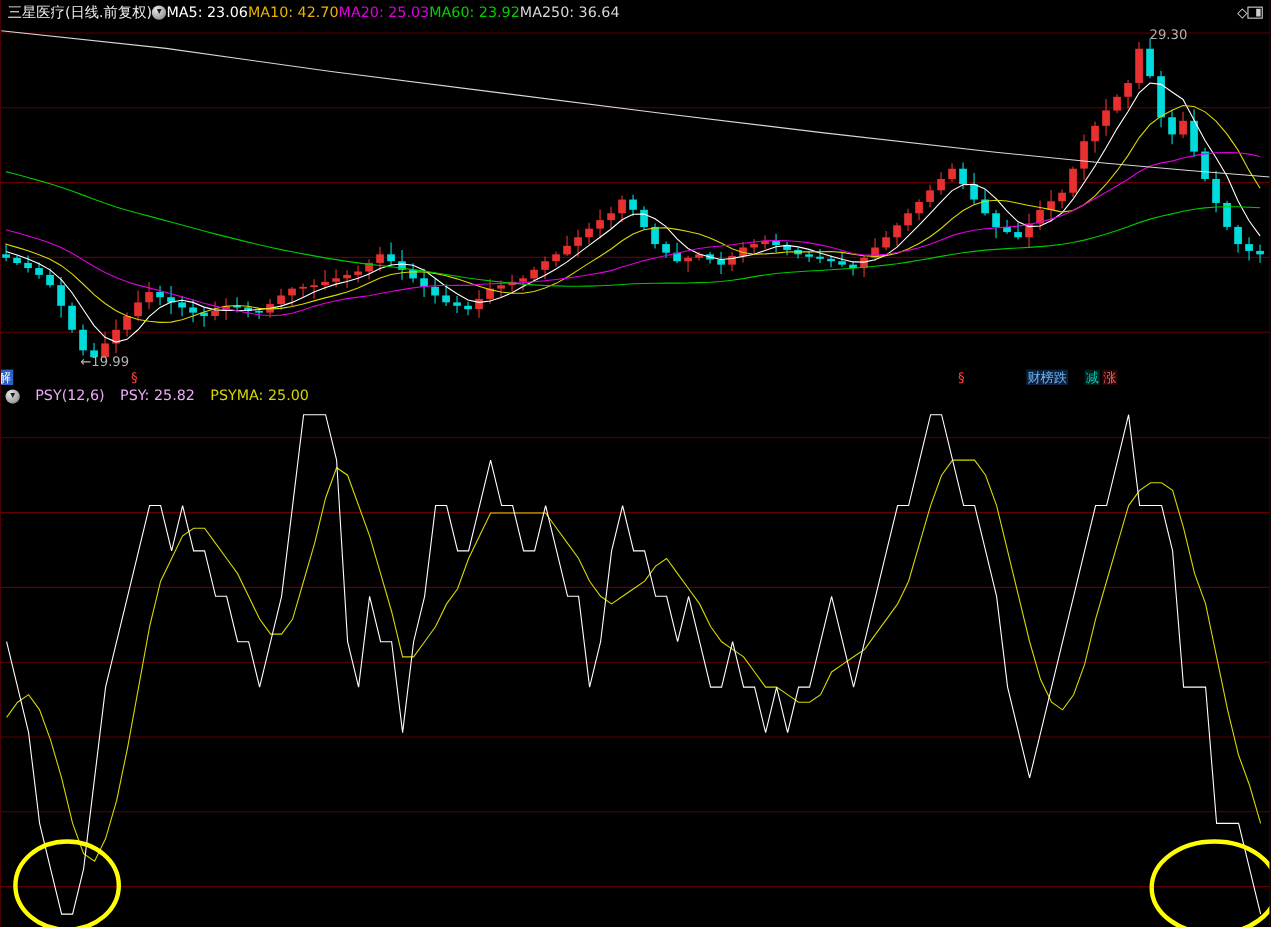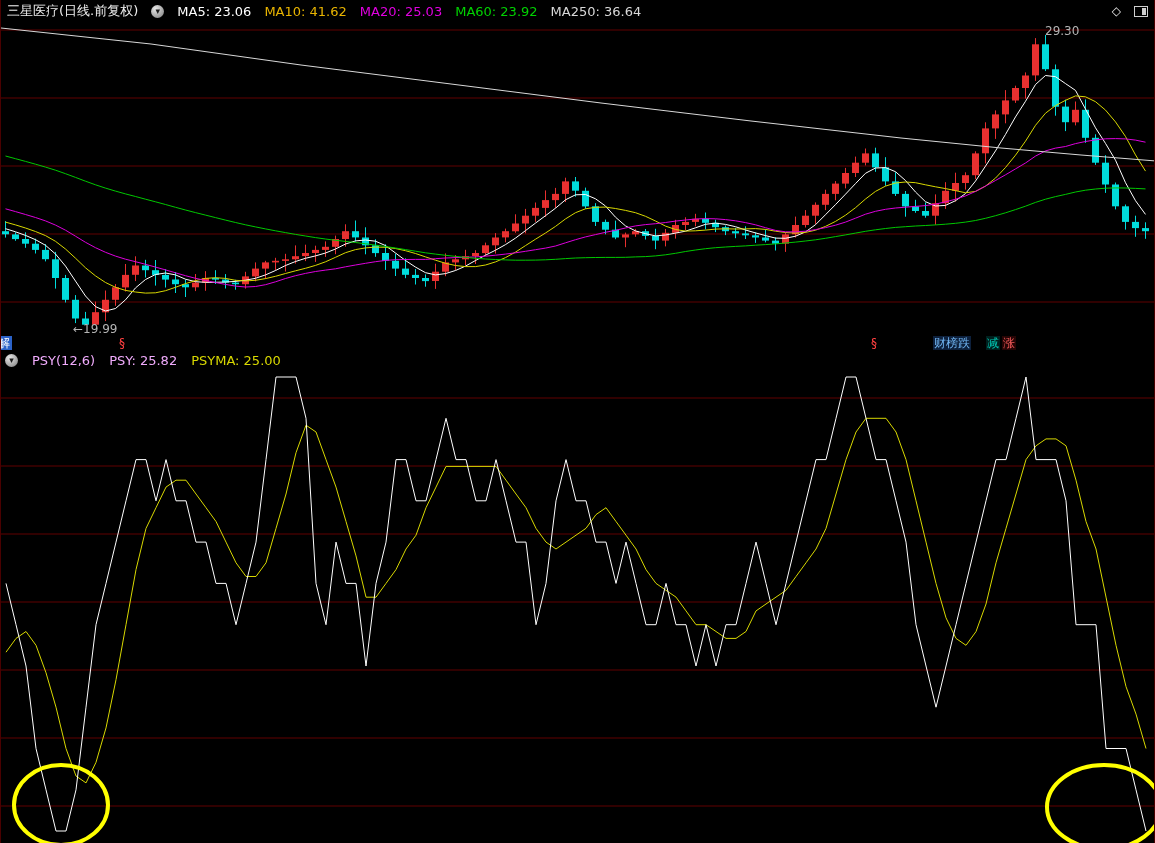--- a/index.html
+++ b/index.html
@@ -1,21 +1,21 @@
 <!DOCTYPE html>
 <html><head>
 <meta charset="utf-8">
 <style>
   * { margin:0; padding:0; box-sizing:border-box; }
   html,body { background:#000; }
   body { font-family:"DejaVu Sans","Liberation Sans",sans-serif; }
   .screen { position:relative; width:1155px; height:843px; background:#000; overflow:hidden;
             border-left:1px solid #4a0000; border-right:1px solid #4a0000; }
   .topbar { position:absolute; top:0; left:0; width:100%; height:22px; display:flex;
-            align-items:center; gap:13px; padding:0 6px; font-size:13px; white-space:nowrap; }
+            align-items:center; padding:0 6px; font-size:13px; white-space:nowrap; }
   .title  { color:#efefef; }
   .ma5    { color:#ffffff; }
   .ma10   { color:#e8b400; }
   .ma20   { color:#e000e0; }
   .ma60   { color:#00d200; }
   .ma250  { color:#d8d8d8; }
   .spacer { flex:1; }
   .diamond { color:#e8e8e8; font-size:12px; }
   .collapse-icon { display:inline-flex; width:13px; height:13px; border-radius:50%;
                    background:radial-gradient(circle at 35% 30%, #e8e8e8, #7a7a7a);
@@ -45,21 +45,21 @@
 <body>
 
 <div class="screen">
 
   <div class="topbar">
     <span class="title">三星医疗(日线.前复权)</span>
     <span class="collapse-icon">
         <span class="arrow">▾</span>
       </span>
     <span class="ma5">MA5: 23.06</span>
-    <span class="ma10">MA10: 41.62</span>
+    <span class="ma10">MA10: 42.70</span>
     <span class="ma20">MA20: 25.03</span>
     <span class="ma60">MA60: 23.92</span>
     <span class="ma250">MA250: 36.64</span>
     <span class="spacer"></span>
     <span class="diamond">◇</span>
     <span class="win-icon">
         <span class="win-inner"></span>
       </span>
   </div>
 

